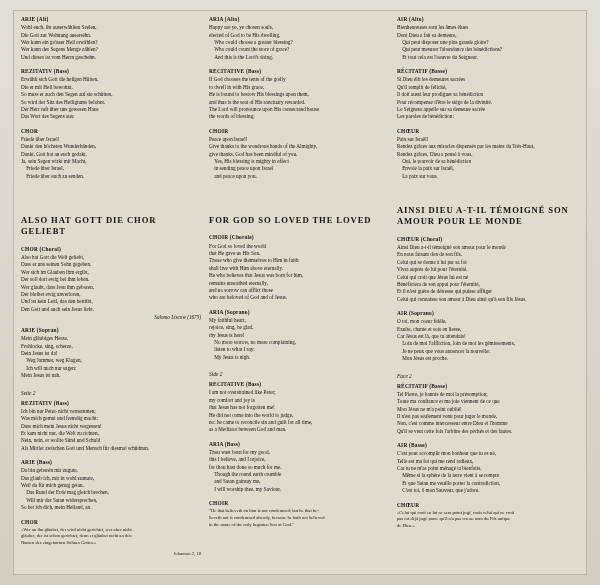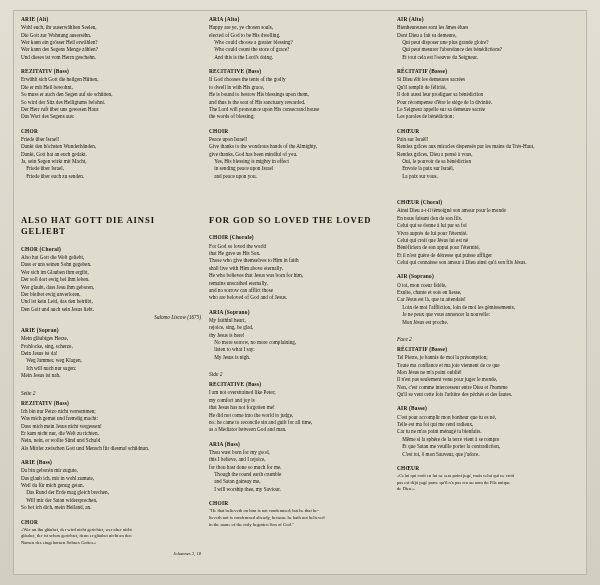--- a/index.html
+++ b/index.html
@@ -122,21 +122,21 @@
           <p class="ln">Friede über Israel!
 Dankt den höchsten Wunderhänden,
 Dankt, Gott hat an euch gedakt.
 Ja, sein Segen wirkt mit Macht,
     Friede über Israel,
     Friede über euch zu senden.</p>
         </div>
 
         <div class="spacer-lg"></div>
 
-        <p class="title">ALSO HAT GOTT DIE AINSI GELIEBT</p>
+        <p class="title">ALSO HAT GOTT DIE CHOR GELIEBT</p>
 
         <div class="sec">
           <p class="hd">CHOR (Choral)</p>
           <p class="ln">Also hat Gott die Welt geliebt,
 Dass er uns seinen Sohn gegeben.
 Wer sich im Glauben ihm ergibt,
 Der soll dort ewig bei ihm leben.
 Wer glaubt, dass Jesu ihm geboren,
 Der bleibet ewig unverloren,
 Und ist kein Leid, das den betrübt,
@@ -286,20 +286,21 @@
           <p class="ln">Paix sur Israël!
 Rendez grâces aux miracles dispensés par les mains du Très-Haut,
 Rendez grâces, Dieu a pensé à vous,
     Oui, le pouvoir de sa bénédiction
     Envoie la paix sur Israël,
     La paix sur vous.</p>
         </div>
 
         <div class="spacer-md"></div>
 
+        <p class="title">AINSI DIEU A-T-IL TÉMOIGNÉ SON AMOUR POUR LE MONDE</p>
 
         <div class="sec">
           <p class="hd">CHŒUR (Choral)</p>
           <p class="ln">Ainsi Dieu a-t-il témoigné son amour pour le monde
 En nous faisant don de son fils.
 Celui qui se donne à lui par sa foi
 Vivra auprès de lui pour l'éternité.
 Celui qui croit que Jésus lui est né
 Bénéficiera de son appui pour l'éternité,
 Et il n'est guère de détresse qui puisse affliger

